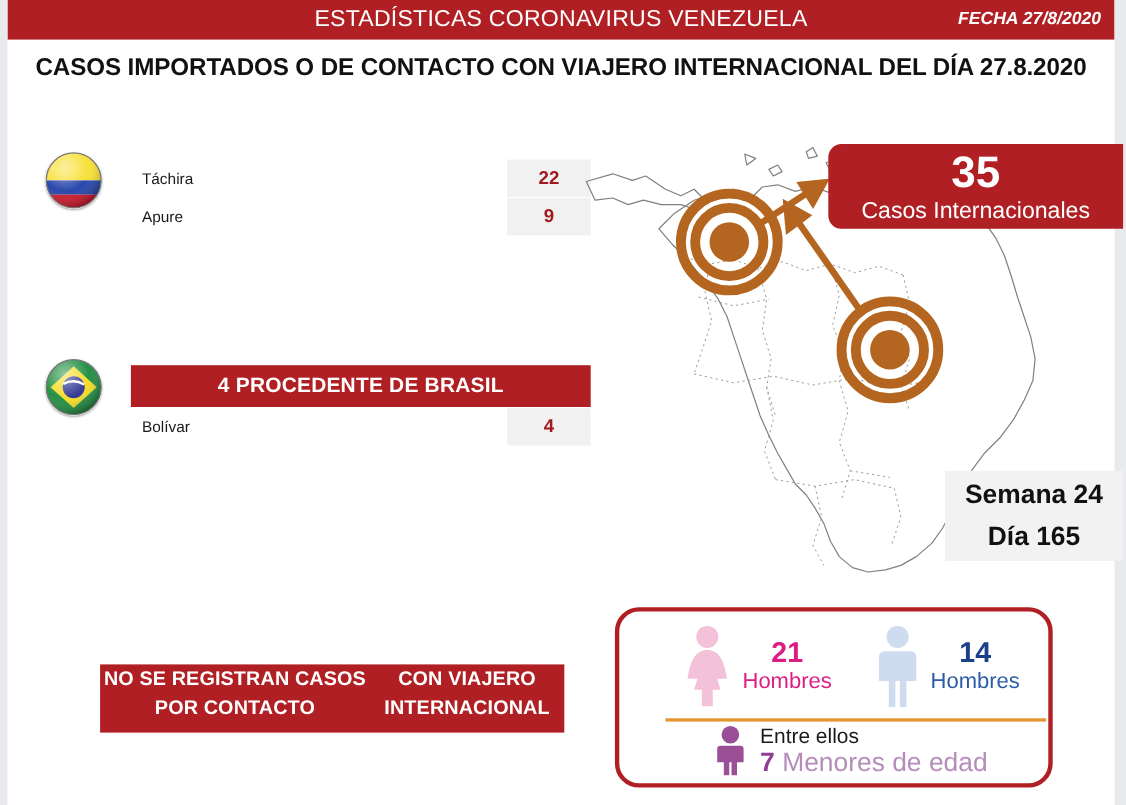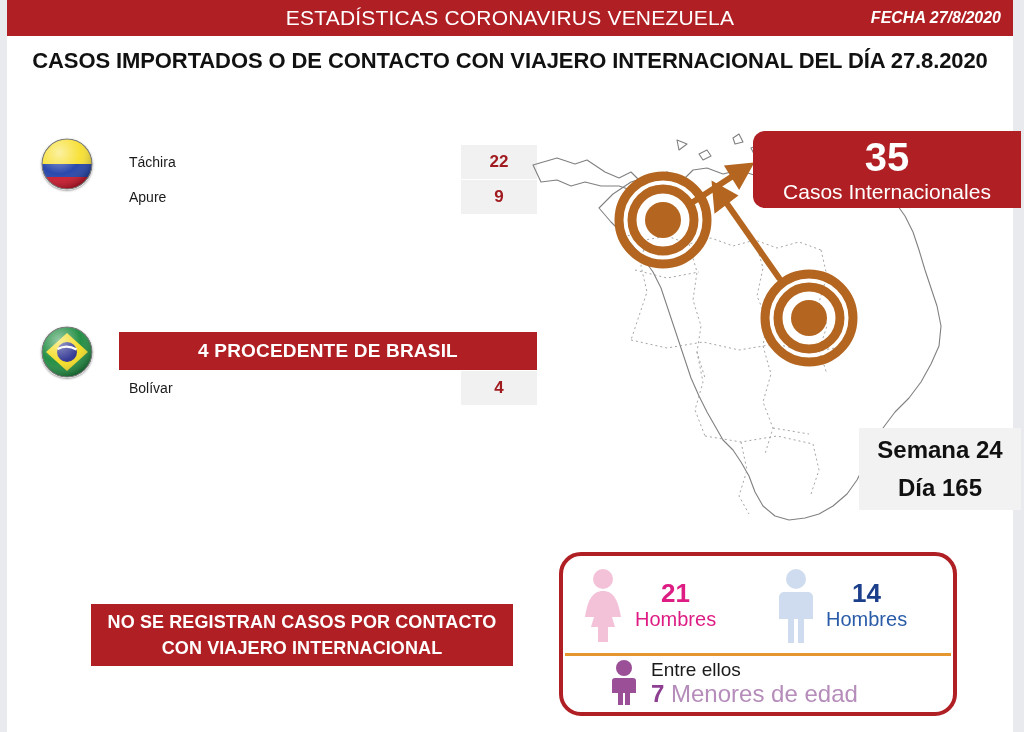--- a/index.html
+++ b/index.html
@@ -127,21 +127,21 @@
   .notice {
     position: absolute;
     left: 84px; top: 604px;
     width: 422px; height: 62px;
     background: #b01f23;
     color: #ffffff;
     font-size: 18px;
     font-weight: bold;
     text-align: center;
     display: flex;
-    flex-direction: column;
+    flex-direction: row;
     justify-content: center;
     line-height: 26px;
     letter-spacing: 0.1px;
   }
 
   
   .map {
     position: absolute;
     left: 520px; top: 120px;
     width: 500px; height: 430px;
@@ -189,20 +189,21 @@
   
   .demo {
     position: absolute;
     left: 552px; top: 552px;
     width: 398px; height: 164px;
     background: #ffffff;
     border: 4px solid #b01f23;
     border-radius: 22px;
     box-sizing: border-box;
     overflow: hidden;
+    padding-left: 40px;
   }
   .demo-top {
     position: relative;
     height: 97px;
     display: flex;
   }
   .demo-half {
     flex: 1 1 50%;
     display: flex;
     align-items: center;

